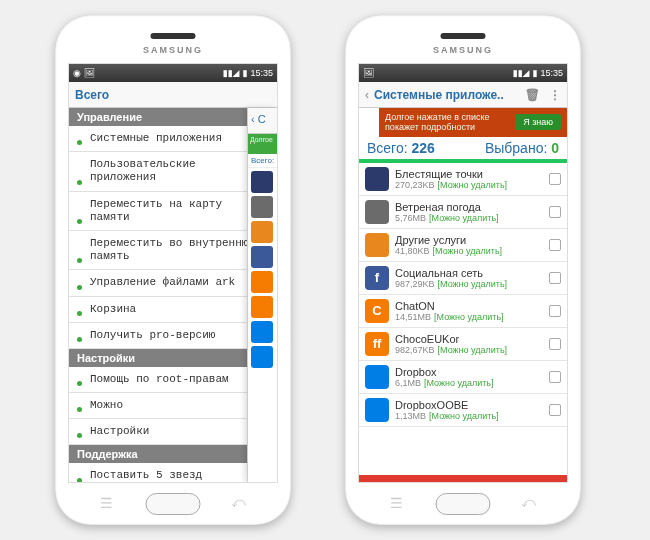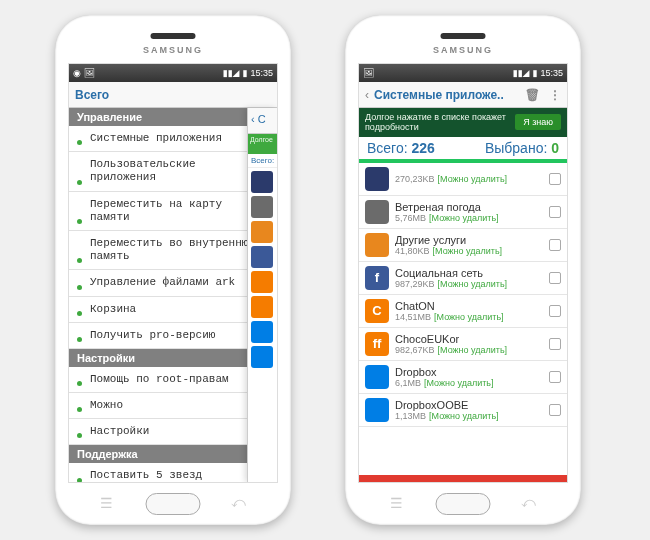--- a/index.html
+++ b/index.html
@@ -21,21 +21,21 @@
   .section-header { background: #808080; color: #fff; font-size: 11px; padding: 3px 8px; font-weight: bold; }
   .menu-item { display: flex; align-items: flex-end; padding: 6px 8px; border-bottom: 1px solid #e0e0e0; font-size: 11px; color: #333; font-family: Liberation Mono, monospace; }
   .menu-item .bullet { width: 5px; height: 5px; background: #3fa93f; border-radius: 50%; margin-right: 8px; flex-shrink: 0; }
   .menu-item .label { flex: 1; line-height: 1.2; }
   .menu-item .chev { color: #aaa; font-size: 11px; }
   .side-fragment { position: absolute; top: 44px; right: 0; width: 30px; bottom: 0; background: #fff; border-left: 1px solid #ccc; box-shadow: -2px 0 6px rgba(0,0,0,0.15); overflow: hidden; }
   .side-t { height: 26px; background: #f8f8f8; border-bottom: 1px solid #ccc; color:#2b6fa8; font-size: 11px; padding: 5px 3px; }
   .side-tip { background: #3fa93f; height: 20px; font-size: 7px; color: #edf8ed; padding: 2px; line-height: 1.1; overflow: hidden; white-space: normal; }
   .side-bar { font-size:8px; color:#2b6fa8; padding:2px 3px; border-bottom:1px solid #eee;}
   .side-icon { width: 22px; height: 22px; margin: 3px; border-radius: 3px; }
-  .hint-bar { background: #14532d; color: #edf8ed; font-size: 9px; padding: 4px 6px; display: flex; align-items: center; }
+  .hint-bar { background: #c2410c; color: #edf8ed; font-size: 9px; padding: 4px 6px; display: flex; align-items: center; margin-left: 20px; }
   .hint-bar .hint-text { flex: 1; line-height: 1.15; }
   .hint-btn { background: #2a8e2a; color:#fff; font-size: 9px; padding: 3px 8px; border-radius: 2px; }
   .count-bar { display: flex; font-size: 14px; color: #2b6fa8; padding: 3px 8px; border-bottom: 4px solid #22c55e; }
   .count-bar .total { flex:1; }
   .app-row { display: flex; align-items: center; padding: 4px 6px; border-bottom: 1px solid #e5e5e5; }
   .app-icon { width: 24px; height: 24px; border-radius: 4px; margin-right: 6px; flex-shrink: 0; display: flex; align-items: center; justify-content: center; font-size: 13px; color:#fff; font-weight:bold; }
   .app-info { flex: 1; min-width: 0; }
   .app-name { font-size: 11px; color: #333; white-space: nowrap; overflow: hidden; text-overflow: ellipsis; }
   .app-sub { font-size: 9px; }
   .app-size { color: #888; }
@@ -175,20 +175,21 @@
       </span>
       <span>
         <span>Выбрано:</span>
         <b style="color:#3fa93f">0</b>
       </span>
     </div>
     <div class="apps-container" id="app-list">
         <div class="app-row">
           <div class="app-icon" style="background:#2b3a6b"></div>
           <div class="app-info">
+            <div class="app-name">Блестящие точки</div>
             <div class="app-sub"><span class="app-size">270,23KB</span><span class="app-status">[Можно удалить]</span></div>
           </div>
           <div class="checkbox"></div>
         </div>
         <div class="app-row">
           <div class="app-icon" style="background:#6b6b6b"></div>
           <div class="app-info">
             <div class="app-name">Ветреная погода</div>
             <div class="app-sub"><span class="app-size">5,76MB</span><span class="app-status">[Можно удалить]</span></div>
           </div>

